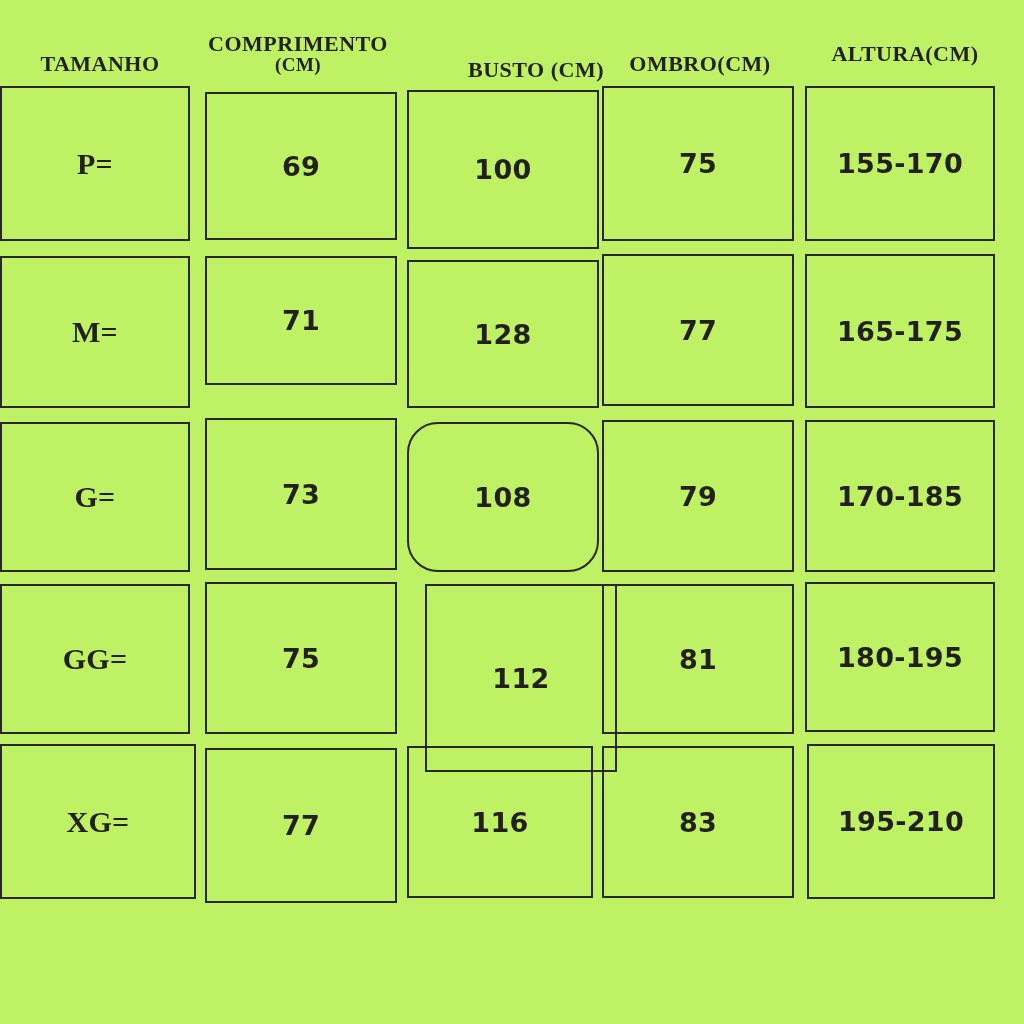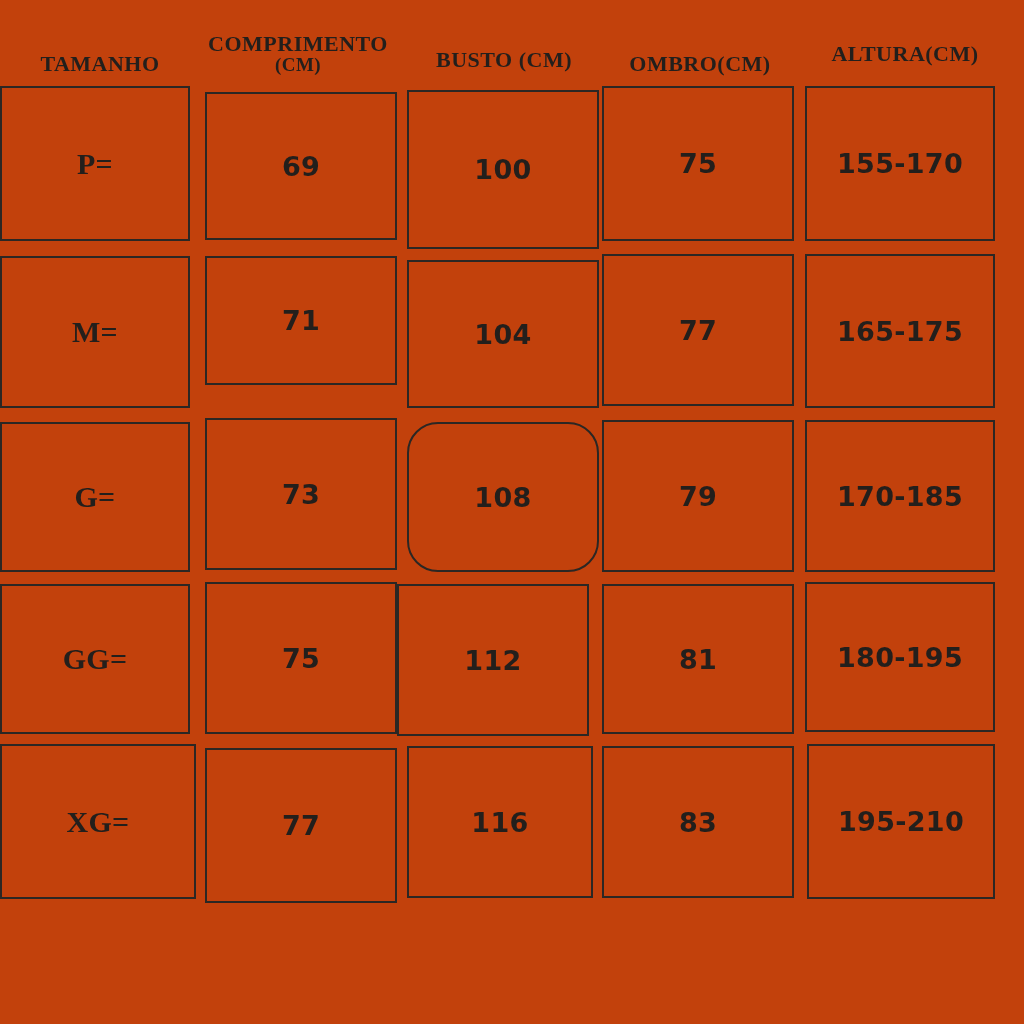--- a/index.html
+++ b/index.html
@@ -12,21 +12,21 @@
     height: 1024px;
     font-family: "Liberation Serif", "DejaVu Serif", serif;
     color: #1d1a17;
     overflow: hidden;
   }
 
   .sheet {
     position: relative;
     width: 1024px;
     height: 1024px;
-    background: #c2410c;
+    background: #bef264;
   }
 
   
   .header-row {
     position: absolute;
     left: 0;
     top: 26px;
     width: 1024px;
     height: 62px;
   }
@@ -34,21 +34,21 @@
     position: absolute;
     text-align: center;
     font-weight: 700;
     letter-spacing: 0.5px;
     line-height: 1.05;
     color: #231f1c;
     text-transform: uppercase;
   }
   .h0 { left: 2px;   width: 196px; top: 26px; font-size: 22px; }
   .h1 { left: 190px; width: 216px; top: 6px;  font-size: 22px; }
-  .h2 { left: 404px; width: 200px; top: 22px; font-size: 22px; }
+  .h2 { left: 404px; width: 200px; top: 32px; font-size: 22px; text-align: right; }
   .h3 { left: 600px; width: 200px; top: 26px; font-size: 22px; }
   .h4 { left: 800px; width: 210px; top: 16px; font-size: 22px; }
 
   .h1 .sub {
     display: block;
     font-size: 19px;
     letter-spacing: 0.4px;
   }
 
   
@@ -123,21 +123,21 @@
       <span>155-170</span>
     </div>
 
     <div class="cell size-label" style="left:0px;  top:172px; width:190px; height:152px;">
       <span>M=</span>
     </div>
     <div class="cell val" style="left:205px; top:172px; width:192px; height:129px;">
       <span>71</span>
     </div>
     <div class="cell val" style="left:407px; top:176px; width:192px; height:148px;">
-      <span>104</span>
+      <span>128</span>
     </div>
     <div class="cell val" style="left:602px; top:170px; width:192px; height:152px;">
       <span>77</span>
     </div>
     <div class="cell val-wide" style="left:805px; top:170px; width:190px; height:154px;">
       <span>165-175</span>
     </div>
 
     <div class="cell size-label" style="left:0px;  top:338px; width:190px; height:150px;">
       <span>G=</span>
@@ -154,21 +154,21 @@
     <div class="cell val-wide" style="left:805px; top:336px; width:190px; height:152px;">
       <span>170-185</span>
     </div>
 
     <div class="cell size-label" style="left:0px;  top:500px; width:190px; height:150px;">
       <span>GG=</span>
     </div>
     <div class="cell val" style="left:205px; top:498px; width:192px; height:152px;">
       <span>75</span>
     </div>
-    <div class="cell val" style="left:397px; top:500px; width:192px; height:152px;">
+    <div class="cell val" style="left:425px; top:500px; width:192px; height:188px;">
       <span>112</span>
     </div>
     <div class="cell val" style="left:602px; top:500px; width:192px; height:150px;">
       <span>81</span>
     </div>
     <div class="cell val-wide" style="left:805px; top:498px; width:190px; height:150px;">
       <span>180-195</span>
     </div>
 
     <div class="cell size-label" style="left:0px;  top:660px; width:196px; height:155px;">

